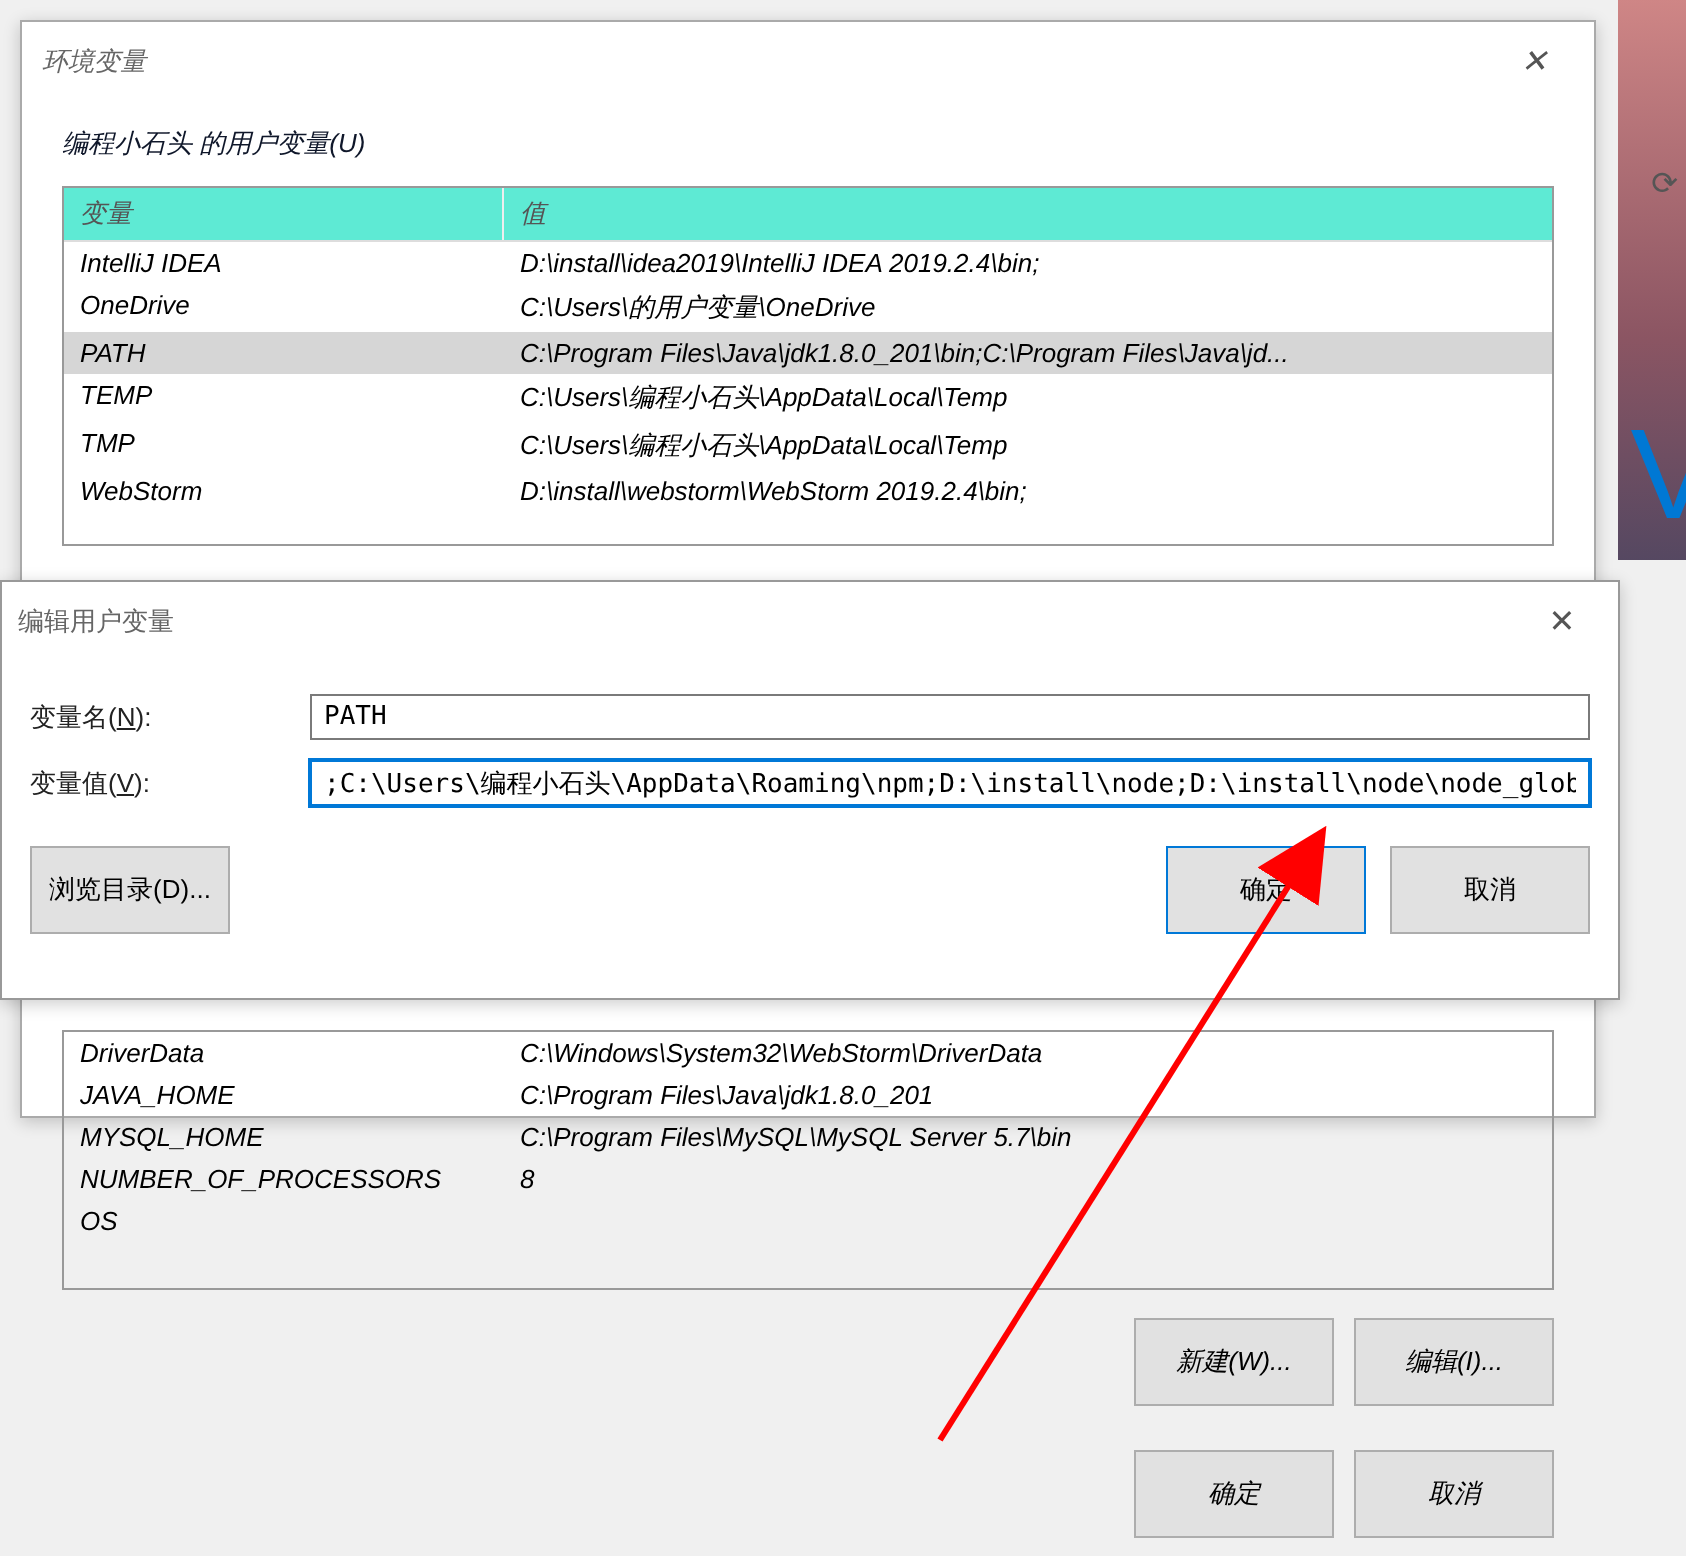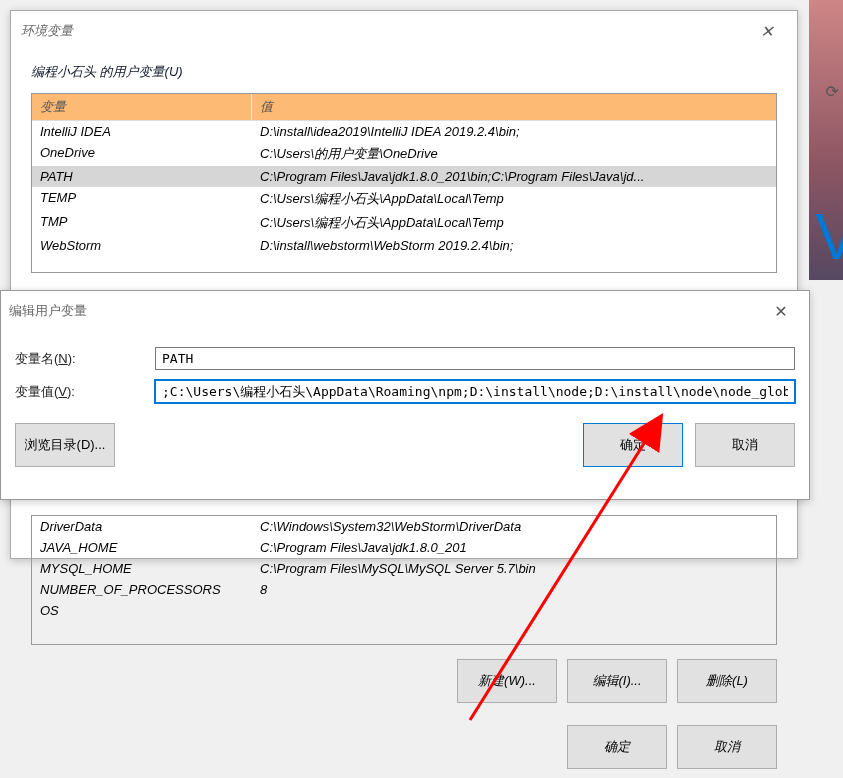--- a/index.html
+++ b/index.html
@@ -34,21 +34,21 @@
 
   .listbox {
     margin: 6px 20px;
     border: 1px solid #999;
     background: #fff;
     height: 180px;
     overflow: hidden;
   }
   .listhead {
     display: flex;
-    background: #fdba74;
+    background: #5eead4;
     border-bottom: 1px solid #ddd;
   }
   .listhead div {
     padding: 4px 8px;
     color: #555;
   }
   .col-var { width: 220px; border-right: 1px solid #eee; }
   .col-val { flex: 1; }
   .row {
     display: flex;
@@ -196,21 +196,20 @@
         </div>
         <div class="row">
           <div class="c1">OS</div>
         </div>
       </div>
   </div>
 
   <div class="btnrow">
     <div class="btn">新建(W)...</div>
     <div class="btn">编辑(I)...</div>
-    <div class="btn">删除(L)</div>
   </div>
 
   <div class="btnrow" style="border-top:0;">
     <div class="btn">确定</div>
     <div class="btn">取消</div>
   </div>
 </div>
 
 <div class="window dlg2">
   <div class="titlebar">

